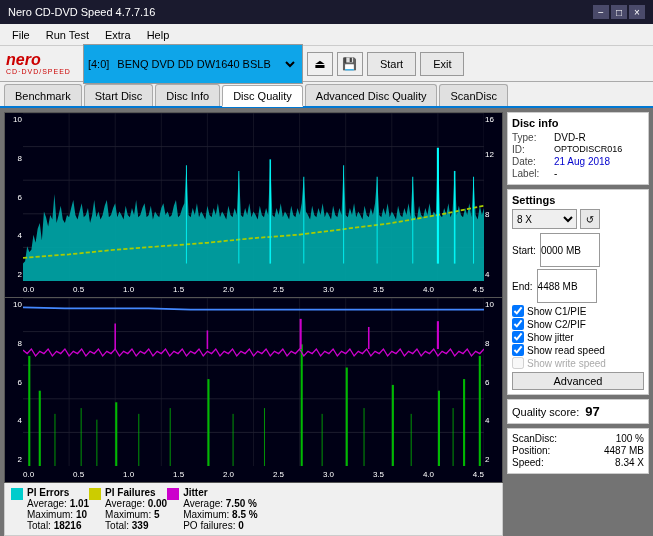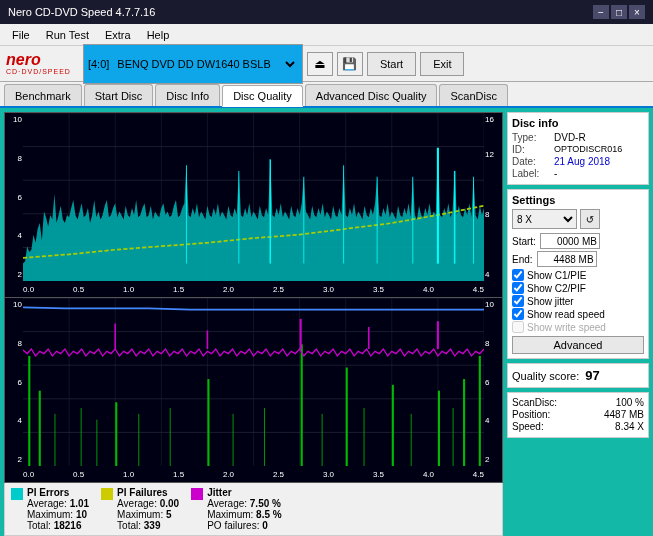--- a/index.html
+++ b/index.html
@@ -23,37 +23,37 @@
     .toolbar-icon-btn { width: 26px; height: 24px; background: #f0f0f0; border: 1px solid #999; cursor: pointer; display: flex; align-items: center; justify-content: center; font-size: 12px; }
     .start-btn { background: #e8e8e8; border: 1px solid #999; padding: 3px 12px; cursor: pointer; font-size: 11px; height: 24px; }
     .exit-btn { background: #e8e8e8; border: 1px solid #999; padding: 3px 12px; cursor: pointer; font-size: 11px; height: 24px; }
     
     
     .tabs { display: flex; align-items: center; background: #f0f0f0; padding: 2px 4px 0; border-bottom: 2px solid #0078d4; height: 26px; }
     .tab { padding: 3px 10px; background: #e0e0e0; border: 1px solid #aaa; border-bottom: none; cursor: pointer; font-size: 11px; margin-right: 2px; border-radius: 3px 3px 0 0; height: 22px; display: flex; align-items: center; }
     .tab.active { background: white; border-bottom: 2px solid white; margin-bottom: -2px; z-index: 1; }
     
     
-    .main-content { display: flex; background: #14b8a6; height: calc(536px - 24px - 22px - 36px - 26px); }
+    .main-content { display: flex; background: #737373; height: calc(536px - 24px - 22px - 36px - 26px); }
     
     
     .right-panel { width: 150px; padding: 4px; display: flex; flex-direction: column; gap: 4px; flex-shrink: 0; }
     
     .disc-info-section { background: white; border: 1px solid #ccc; padding: 4px; }
     .section-title { font-weight: bold; font-size: 11px; margin-bottom: 3px; }
     .info-row { display: flex; gap: 4px; font-size: 10px; margin-bottom: 1px; }
     .info-label { color: #444; width: 38px; flex-shrink: 0; }
     .info-value { color: #000; font-weight: 500; }
     .info-value.blue { color: #0000cc; }
     
     .settings-section { background: white; border: 1px solid #ccc; padding: 4px; }
     .speed-row { display: flex; gap: 3px; align-items: center; margin-bottom: 4px; }
     .speed-select { width: 65px; height: 20px; font-size: 10px; border: 1px solid #999; }
     .speed-icon-btn { width: 20px; height: 20px; background: #e8e8e8; border: 1px solid #999; cursor: pointer; font-size: 10px; display: flex; align-items: center; justify-content: center; }
-    .mb-input { width: 60px; height: 16px; font-size: 10px; border: 1px solid #999; text-align: right; padding-right: 2px; background: white; }
+    .mb-input { width: 60px; height: 34px; font-size: 10px; border: 1px solid #999; padding-right: 8px; background: white; }
     .mb-row { display: flex; align-items: center; gap: 4px; margin-bottom: 2px; font-size: 10px; }
     
     .checkbox-row { display: flex; align-items: center; gap: 3px; font-size: 10px; margin-bottom: 1px; }
     .checkbox-row input[type=checkbox] { width: 12px; height: 12px; cursor: pointer; }
     
     .advanced-btn { background: #e8e8e8; border: 1px solid #999; padding: 2px 8px; cursor: pointer; font-size: 11px; width: 100%; text-align: center; margin-top: 2px; }
     
     .progress-section { background: white; border: 1px solid #ccc; padding: 4px; font-size: 10px; }
     .progress-row { display: flex; justify-content: space-between; margin-bottom: 1px; }
   </style>
@@ -267,21 +267,21 @@
         <span>1.5</span>
         <span>2.0</span>
         <span>2.5</span>
         <span>3.0</span>
         <span>3.5</span>
         <span>4.0</span>
         <span>4.5</span>
       </div>
     </div>
 
-    <div style="background:#f0f0f0;border:1px solid #ccc;border-top:none;padding:4px 6px;display:flex;gap:12px;flex-wrap:wrap;">
+    <div style="background:#f0f0f0;border:1px solid #ccc;border-top:none;padding:4px 6px;display:flex;flex-wrap:wrap;">
 
       <div style="display:flex;gap:4px;align-items:flex-start;">
         <div style="width:12px;height:12px;background:#00cccc;margin-top:1px;flex-shrink:0;"></div>
         <div>
           <div style="font-weight:bold;font-size:10px;">PI Errors</div>
           <div style="font-size:10px;">
             <span>Average:</span>
             <span style="font-weight:bold;">1.01</span>
           </div>
           <div style="font-size:10px;">

